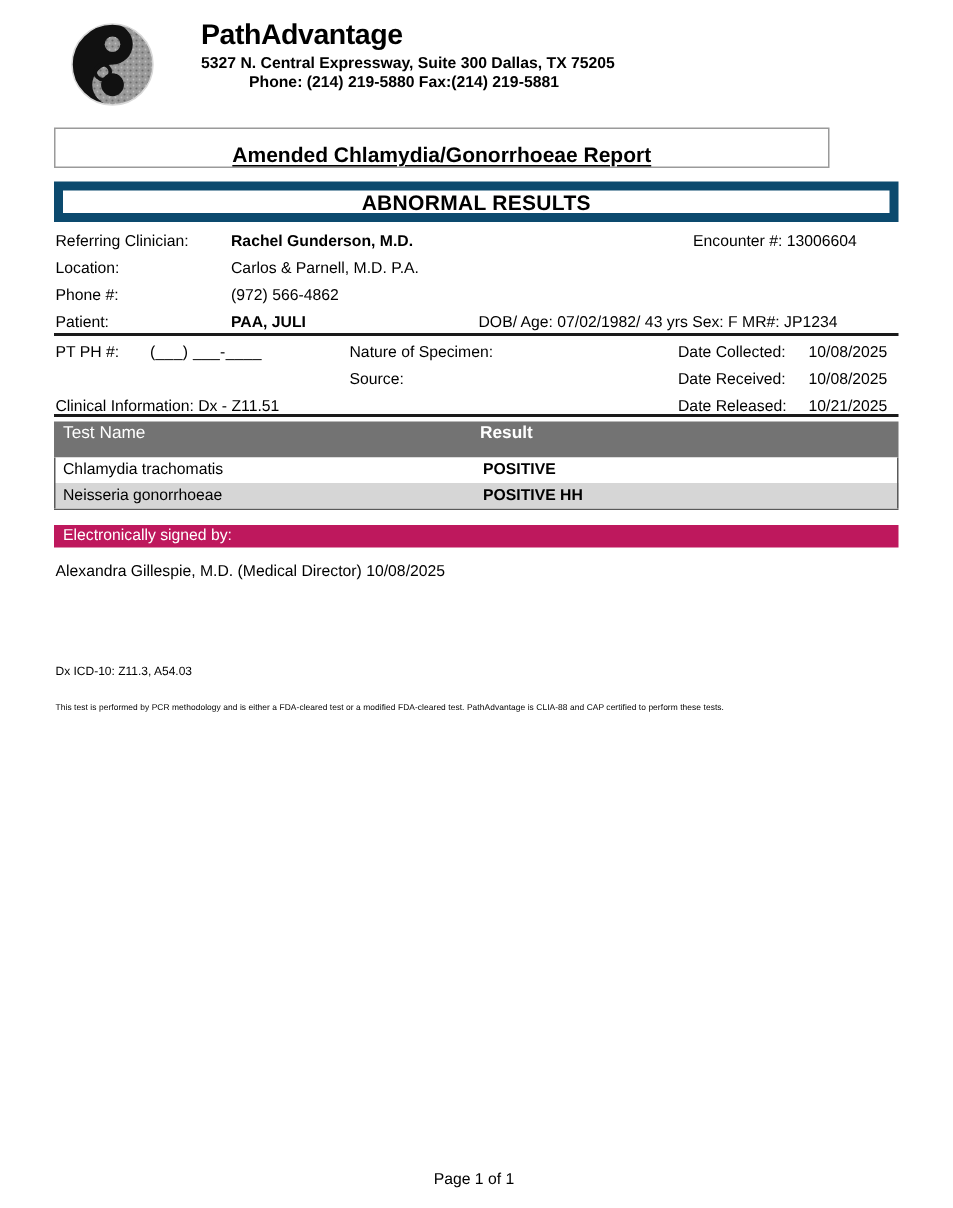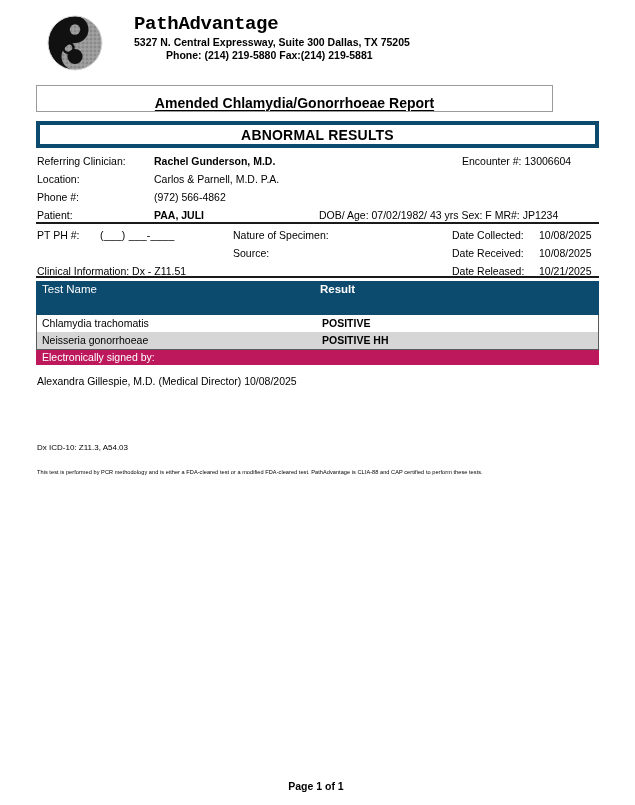--- a/index.html
+++ b/index.html
@@ -42,21 +42,20 @@
     position: absolute;
     left: 98px;
     top: 0px;
   }
   .brand-name {
     font-size: 19px;
     font-weight: bold;
     letter-spacing: -0.3px;
     line-height: 24px;
     margin: 0;
-    font-family: Liberation Mono, monospace;
   }
   .brand-addr {
     font-size: 10.5px;
     font-weight: bold;
     line-height: 13px;
     margin: 0;
   }
   .brand-phone {
     font-size: 10.5px;
     font-weight: bold;
@@ -83,21 +82,21 @@
     font-weight: bold;
     text-decoration: underline;
     text-underline-offset: 2px;
   }
   .title-box-thick {
     position: absolute;
     left: 36px;
     top: 121px;
     width: 563px;
     height: 27px;
-    border: 4px solid #0c4a6e;
+    border: 6px solid #0c4a6e;
     box-sizing: border-box;
     display: flex;
     align-items: center;
     justify-content: center;
   }
   .title-box-thick span {
     font-size: 14px;
     font-weight: bold;
     letter-spacing: 0.2px;
   }
@@ -160,22 +159,22 @@
 
   
   .table {
     position: absolute;
     left: 36px;
     top: 281px;
     width: 563px;
   }
   .t-head {
     position: relative;
-    height: 34px;
-    background: #0c4a6e;
+    height: 24px;
+    background: #737373;
     color: #ffffff;
     font-size: 11.5px;
     line-height: 17px;
   }
   .t-row {
     position: relative;
     height: 17px;
     font-size: 10.5px;
     line-height: 17px;
     border-left: 1px solid #5a5a5a;
@@ -231,21 +230,21 @@
   }
 
   
   .footer {
     position: absolute;
     left: 0;
     top: 780px;
     width: 632px;
     text-align: center;
     font-size: 10.5px;
-    font-weight: bold;
+    font-weight: normal;
   }
 </style>
 </head>
 <body>
 
 <div class="page">
 
   <div class="letterhead">
     <div class="logo">
       <svg width="58" height="58" viewBox="0 0 58 58">

